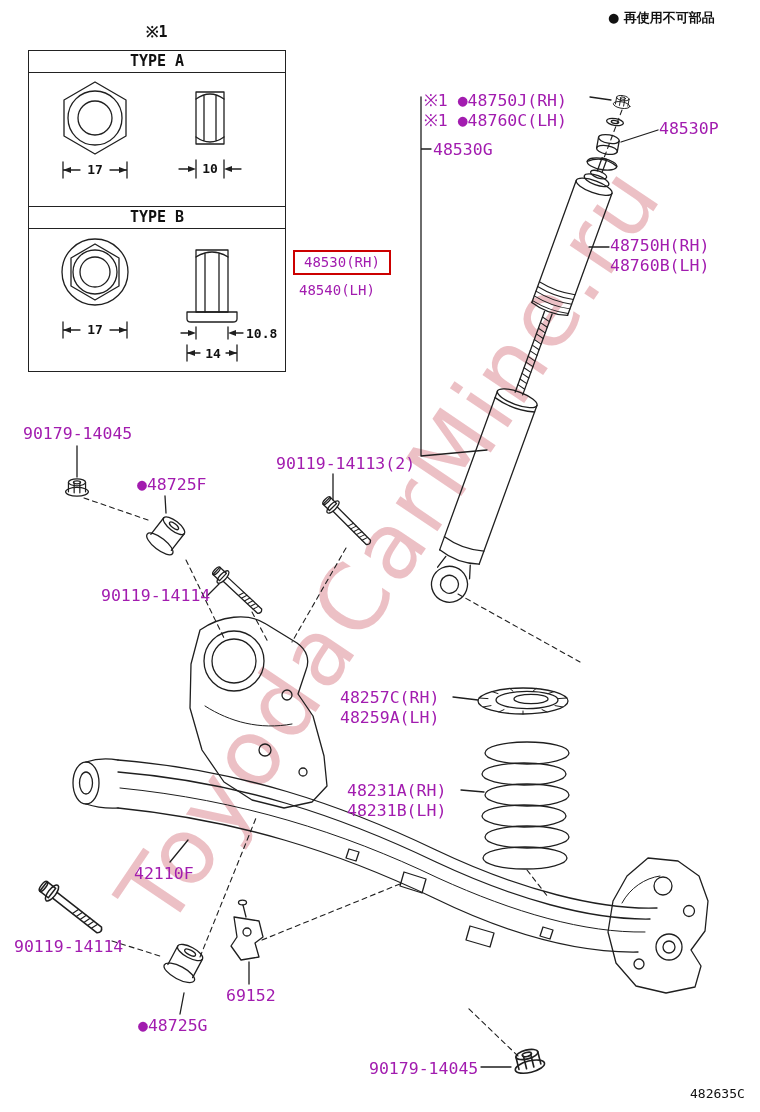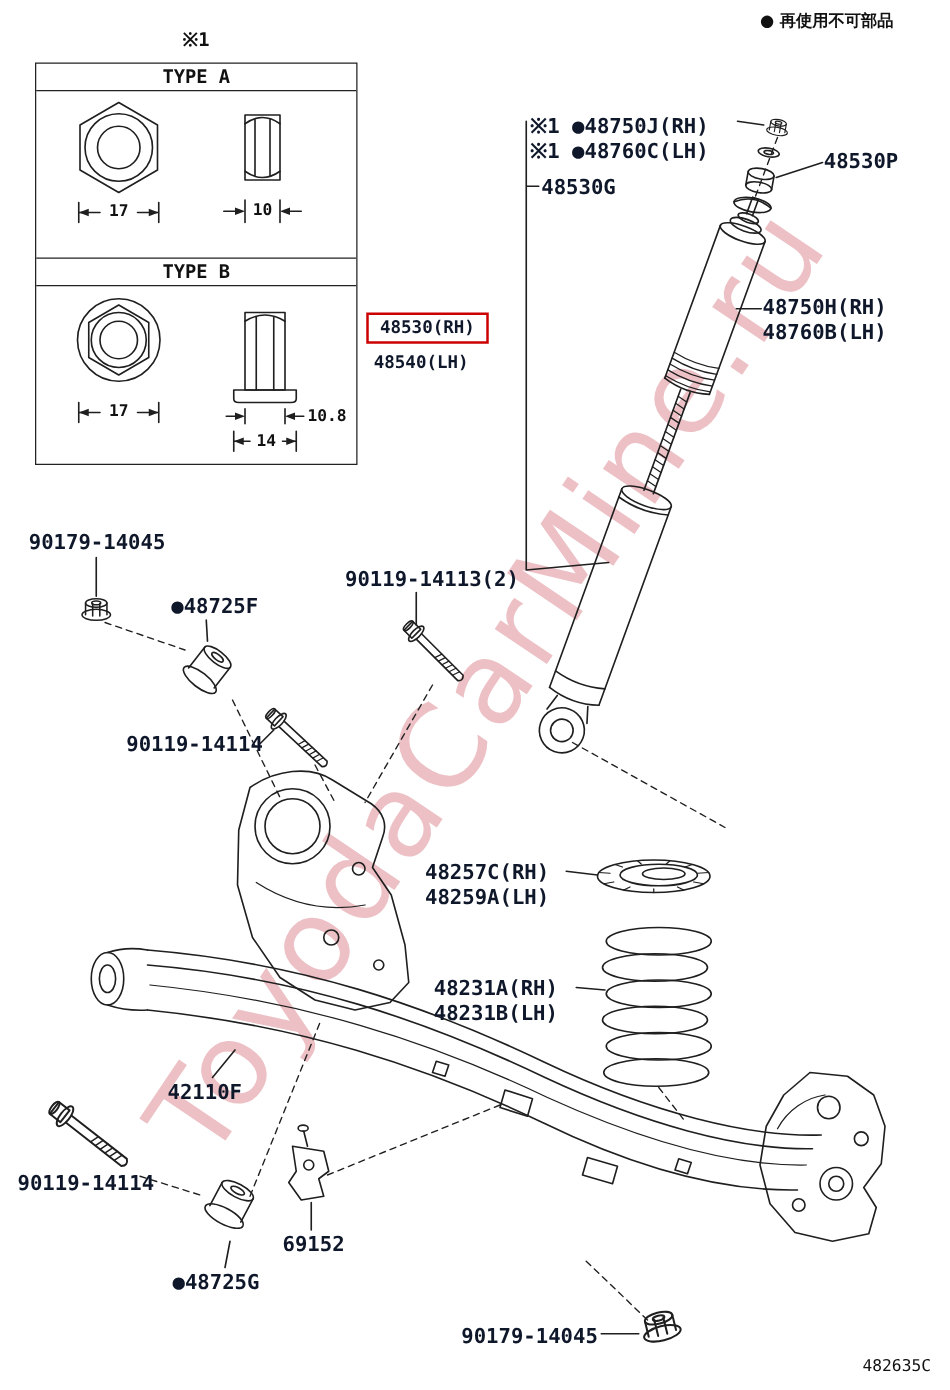--- a/index.html
+++ b/index.html
@@ -14,22 +14,22 @@
     white-space:nowrap; z-index:1; pointer-events:none;
   }
   svg.art { position:absolute; left:0; top:0; z-index:2; }
   .art path,.art line,.art ellipse,.art circle,.art polygon,.art rect {
     stroke:#1f1f1f; stroke-width:1.3; fill:none; stroke-linecap:round; stroke-linejoin:round;
   }
   .art .fill { fill:#1f1f1f; stroke:none; }
   .art .dash { stroke-dasharray:5 4; stroke-width:1.1; }
   .art .thin { stroke-width:1; }
   .lbl {
-    position:absolute; z-index:4; font-weight:bold; font-size:16.5px;
-    white-space:nowrap; color:#0f172a;
+    position:absolute; z-index:4; font-weight:normal; font-size:16.5px;
+    white-space:nowrap; color:#a21caf;
   }
   .lbl-lg { font-size:14px;text-align:center; }
   .hl { border:2.5px solid #cc0000; padding:2px 9px 3px; }
   .dim { position:absolute; z-index:4; font-weight:bold; font-size:13px; transform:translateX(-50%); white-space:nowrap; }
   .dim-left { transform:none; }
   .typebox { position:absolute; left:28px; top:50px; width:256px; height:320px; border:1.6px solid #222; z-index:3; background:transparent; }
   .tb-head { position:absolute; left:0; right:0; text-align:center; font-weight:bold; font-size:15px; height:21px; line-height:21px; }
   #tb-head-a { top:0; border-bottom:1.6px solid #222; }
   #tb-head-b { top:155px; border-top:1.6px solid #222; border-bottom:1.6px solid #222; }
   .ref-note { position:absolute; left:146px; top:21px; font-weight:bold; font-size:15px; z-index:4; }

